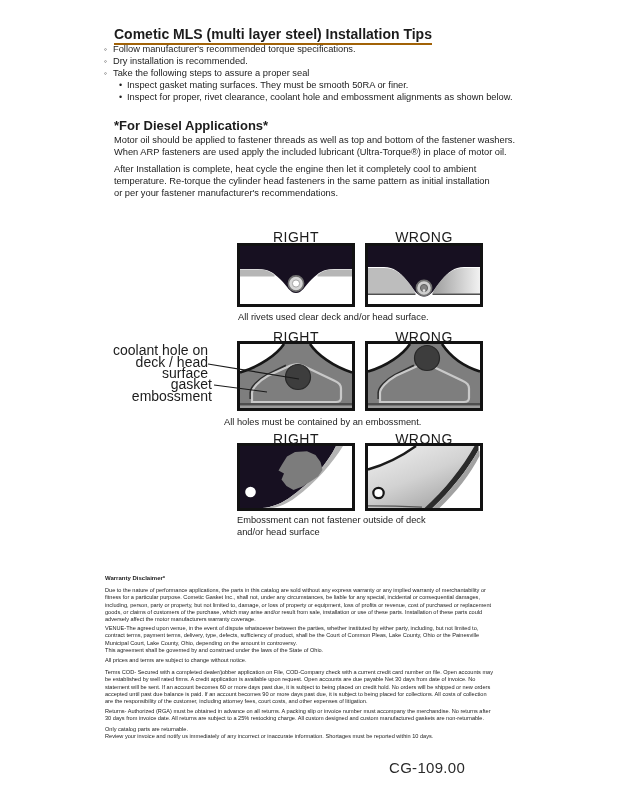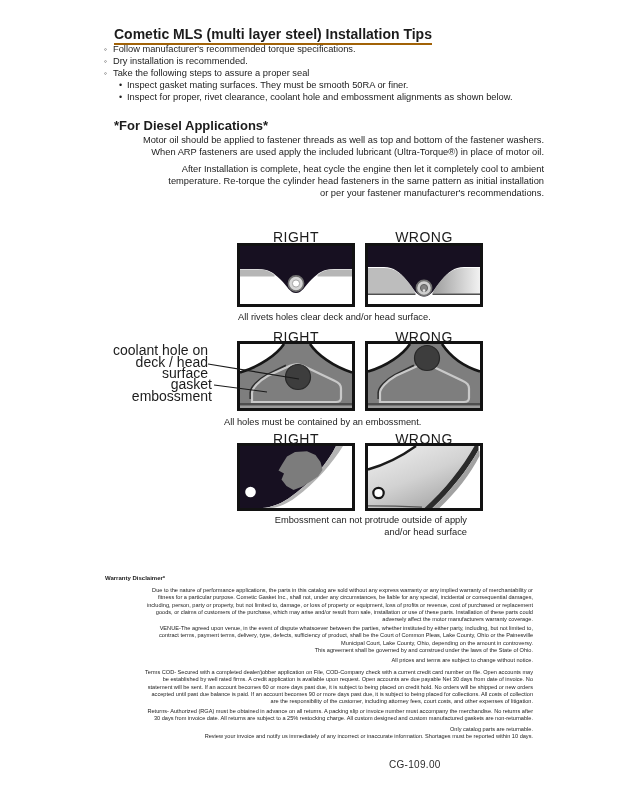--- a/index.html
+++ b/index.html
@@ -1,33 +1,33 @@
 <!DOCTYPE html>
 <html><head>
 <meta charset="utf-8">
 <style>
   html,body{margin:0;padding:0;background:#ffffff;}
   #page{position:relative;width:618px;height:800px;background:#ffffff;overflow:hidden;
         font-family:"Liberation Sans", sans-serif;color:#1c1c1c;}
   .abs{position:absolute;}
-  .pre{white-space:pre-line;text-align:right;}
+  .pre{white-space:pre-line;}
   .title{font-size:14px;font-weight:bold;border-bottom:2px solid #a16207;padding-bottom:1px;}
   .body9{font-size:9.3px;line-height:11.9px;}
   .bullet-row{display:flex;align-items:flex-start;}
   .marker{width:9px;flex:0 0 9px;font-size:8.5px;}
   .marker-sub{width:8px;flex:0 0 8px;font-size:9px;}
   .h2{font-size:13px;font-weight:bold;}
   .rw-label{font-size:14px;letter-spacing:.5px;width:118px;text-align:center;font-weight:500;}
   .caption{font-size:9.3px;font-weight:500;line-height:11.5px;}
   .anno{font-size:14px;line-height:11.6px;text-align:right;}
   .box{width:118px;}
   .box svg{display:block;}
   .warr{font-size:5.6px;line-height:7.25px;width:428px;}
   .warr-h{font-size:6px;font-weight:bold;}
-  .footer{font-size:10px;color:#2b2b2b;letter-spacing:.3px;}
+  .footer{font-size:15px;color:#2b2b2b;letter-spacing:.3px;}
 </style>
 </head>
 <body>
 
 <div id="page">
 
   <div class="abs title" style="left:114px;top:26px;">Cometic MLS (multi layer steel) Installation Tips</div>
 
   <div class="abs body9 bullet-row" style="left:104px;top:44px;">
     <span class="marker">◦</span>
@@ -86,21 +86,21 @@
       <path d="M115,25 H99 C88,25 81,31 74,40 C70.5,44.5 68.5,47.5 67.5,50.5 H115 Z" fill="url(#gradR1w)"></path>
       <rect x="3" y="50.5" width="47.5" height="1.4" fill="#3c3c3c"></rect>
       <rect x="67.5" y="50.5" width="47.5" height="1.4" fill="#3c3c3c"></rect>
       <circle cx="59" cy="45" r="7.6" fill="#cfcfcf" stroke="#707070" stroke-width="1.6"></circle>
       <circle cx="59" cy="45" r="3.6" fill="#828282" stroke="#5a5a5a" stroke-width="0.9"></circle>
       <circle cx="59" cy="47.6" r="1.3" fill="#e6e6e6"></circle>
       <rect x="1.5" y="1.5" width="115" height="61" fill="none" stroke="#121212" stroke-width="3"></rect>
     </svg>
   </div>
 
-  <div class="abs caption" style="left:238px;top:312px;">All rivets holes clear deck and/or head surface.</div>
+  <div class="abs caption" style="left:238px;top:312px;">All rivets used clear deck and/or head surface.</div>
 
   <div class="abs rw-label" style="left:237px;top:329px;">RIGHT</div>
   <div class="abs rw-label" style="left:365px;top:329px;">WRONG</div>
 
   <div class="abs anno pre" style="left:108px;top:345px;width:100px;">coolant hole on
 deck / head surface</div>
   <div class="abs anno" style="left:108px;top:379px;width:104px;">gasket embossment</div>
 
   <div class="abs box" style="left:237px;top:341px;">
     <svg width="118" height="70" viewBox="0 0 118 70">
@@ -168,21 +168,21 @@
       <path d="M51,3 C37,13 19,22 3,26.5 V65 H59.5 C79.5,47 97.5,24.5 109.5,3 Z" fill="url(#gradR3w)"></path>
       <path d="M51,3 C37,13 19,22 3,26.5" fill="none" stroke="#1b1b1b" stroke-width="2.4"></path>
       <path d="M109.5,3 C97.5,24.5 79.5,47 59.5,65 L67.5,65 C85.5,48 102,27.5 113.5,7 L113.5,3 Z" fill="#2b2b2b"></path>
       <path d="M113.5,7 C102,27.5 85.5,48 67.5,65 L74.5,65 C91,49.5 105.5,31 114.5,13 L114.5,8.5 Z" fill="#a2a2a2"></path>
       <path d="M3,62.8 C22,62.8 40,63.3 57,64.2" fill="none" stroke="#555555" stroke-width="1.3"></path>
       <circle cx="13.5" cy="50" r="5.2" fill="#ffffff" stroke="#151515" stroke-width="2.2"></circle>
       <rect x="1.5" y="1.5" width="115" height="65" fill="none" stroke="#121212" stroke-width="3"></rect>
     </svg>
   </div>
 
-  <div class="abs caption pre" style="left:237px;top:515px;width:230px;">Embossment can not protrude outside of apply
+  <div class="abs caption pre" style="left:237px;top:515px;width:230px;">Embossment can not fastener outside of deck
 and/or head surface</div>
 
   <div class="abs warr-h" style="left:105px;top:575px;">Warranty Disclaimer*</div>
   <div class="abs warr pre" style="left:105px;top:587px;">Due to the nature of performance applications, the parts in this catalog are sold without any express warranty or any implied warranty of merchantability or
 fitness for a particular purpose.  Cometic Gasket Inc., shall not, under any circumstances, be liable for any special, incidental or consequential damages,
 including, person, party or property, but not limited to, damage, or loss of property or equipment, loss of profits or revenue, cost of purchased or replacement
 goods, or claims of customers of the purchase, which may arise and/or result from sale, installation or use of these parts.  Installation of these parts could
 adversely affect the motor manufacturers warranty coverage.</div>
   <div class="abs warr pre" style="left:105px;top:625px;">VENUE-The agreed upon venue, in the event of dispute whatsoever between the parties, whether instituted by either party, including, but not limited to,
 contract terms, payment terms, delivery, type, defects, sufficiency of product, shall be the Court of Common Pleas, Lake County, Ohio or the Painesville

